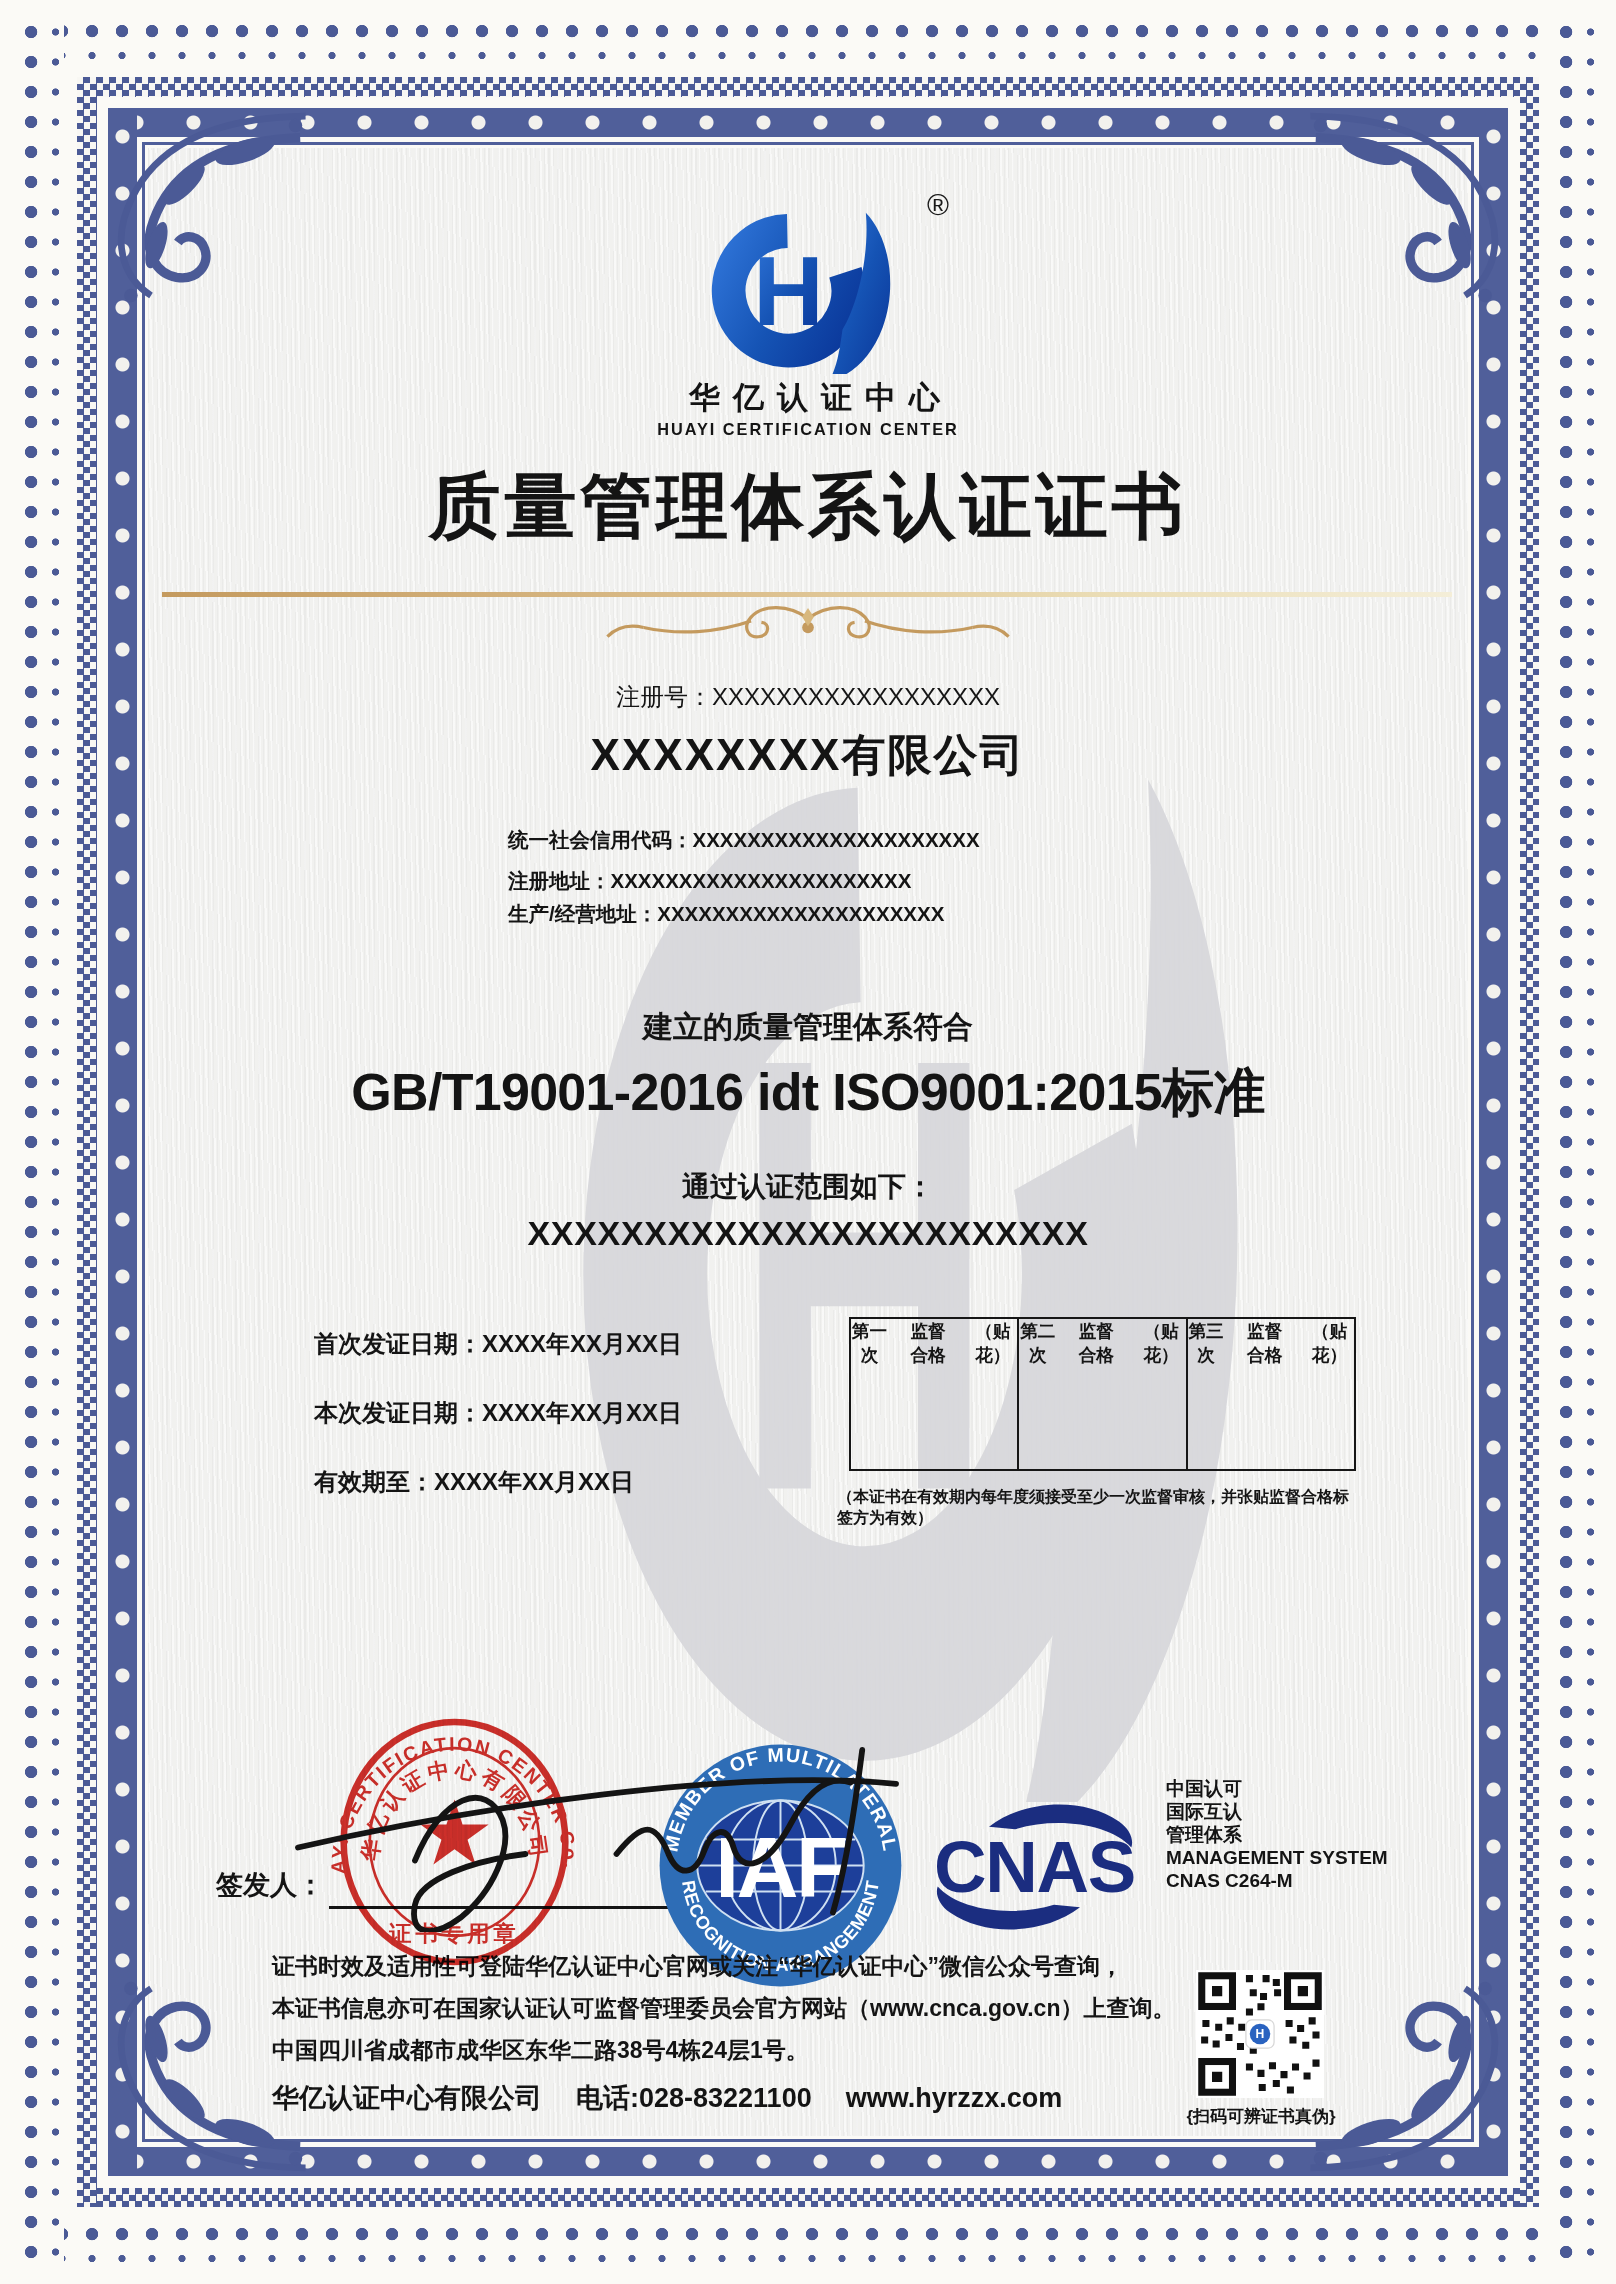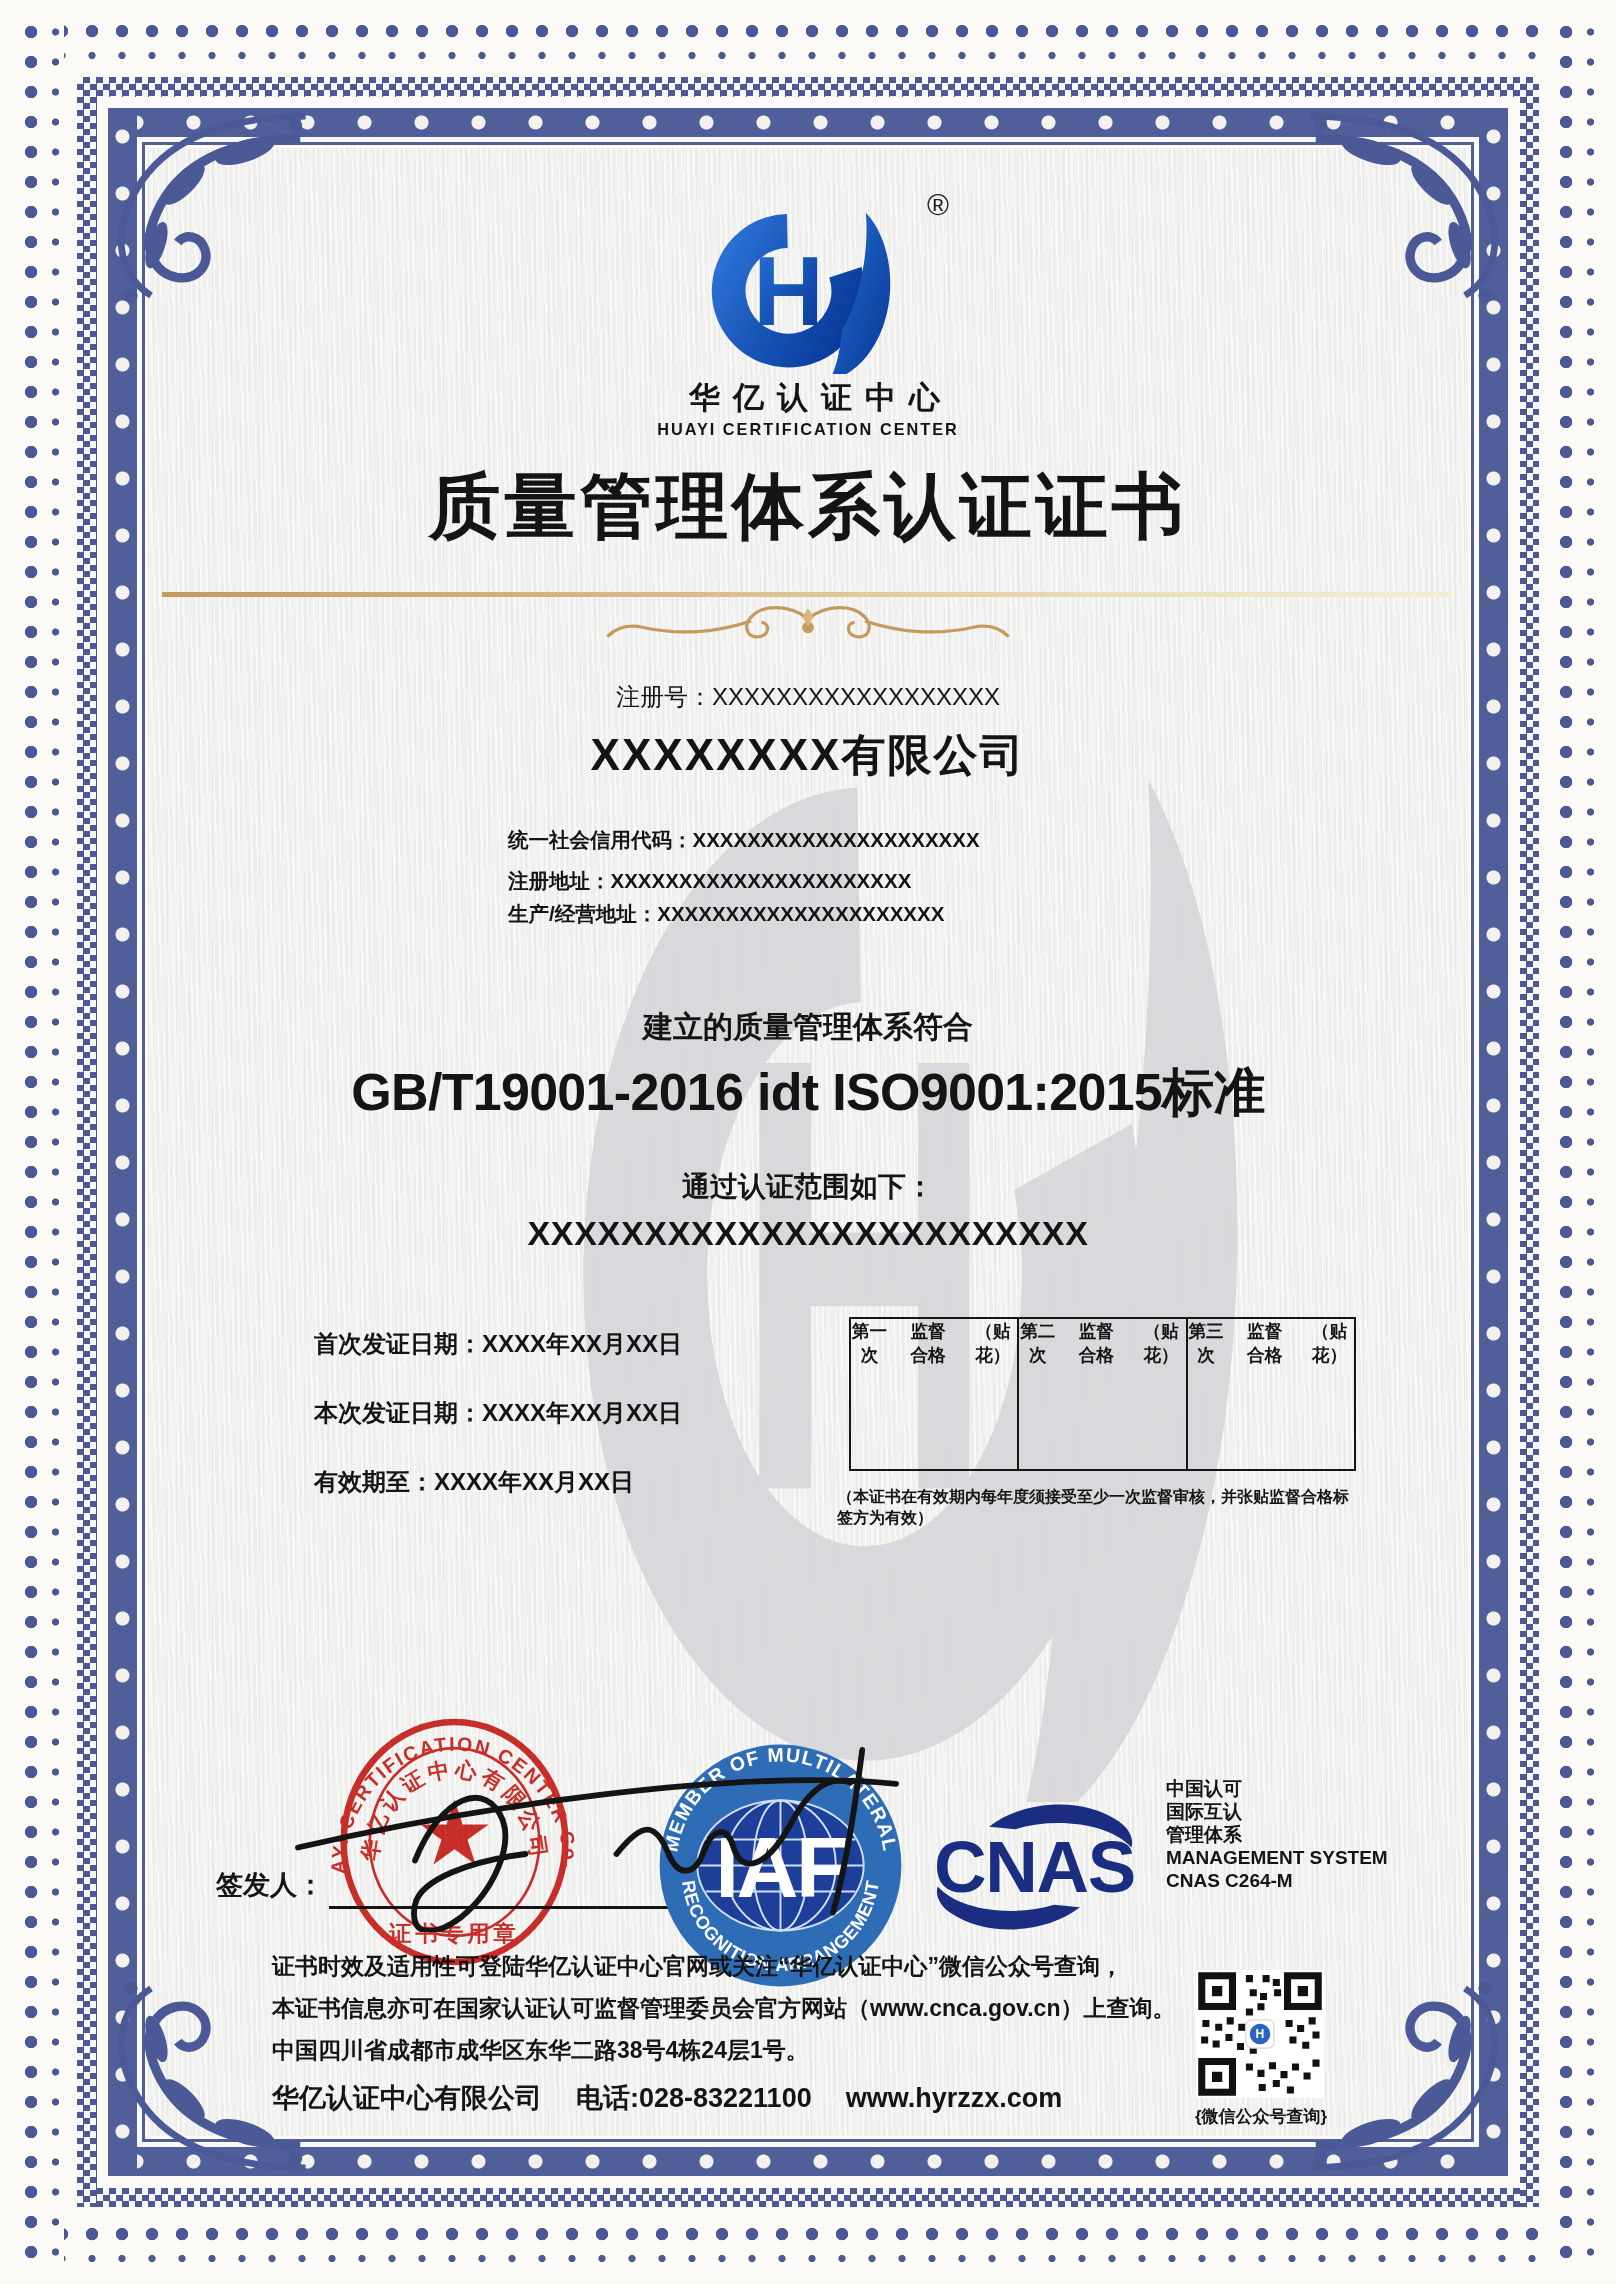--- a/index.html
+++ b/index.html
@@ -292,17 +292,17 @@
         <rect x="9" y="143" width="48" height="48"></rect>
       </g>
       <rect x="25" y="25" width="16" height="16" fill="#111111"></rect>
       <rect x="159" y="25" width="16" height="16" fill="#111111"></rect>
       <rect x="25" y="159" width="16" height="16" fill="#111111"></rect>
       <path fill="#111111" d="M78 8h11v11h-11z M104 8h11v11h-11z M120 14h11v11h-11z M84 30h11v11h-11z M100 36h11v11h-11z M122 30h11v11h-11z M78 60h11v11h-11z M96 52h11v11h-11z M10 78h11v11h-11z M30 84h11v11h-11z M48 74h11v11h-11z M66 84h11v11h-11z M8 104h11v11h-11z M26 110h11v11h-11z M46 100h11v11h-11z M64 114h11v11h-11z M84 120h11v11h-11z M140 78h11v11h-11z M158 86h11v11h-11z M176 74h11v11h-11z M146 104h11v11h-11z M166 112h11v11h-11z M182 96h11v11h-11z M78 146h11v11h-11z M96 156h11v11h-11z M114 144h11v11h-11z M132 158h11v11h-11z M150 146h11v11h-11z M168 160h11v11h-11z M182 140h11v11h-11z M98 178h11v11h-11z M120 172h11v11h-11z M142 182h11v11h-11z"></path>
       <rect x="78" y="78" width="44" height="44" rx="9" fill="#ffffff" stroke="#d8d8d8" stroke-width="2"></rect>
       <circle cx="100" cy="100" r="16" fill="#2a63c0"></circle>
       <text x="100" y="107" text-anchor="middle" font-size="19" font-weight="800" fill="#ffffff">H</text>
     </svg>
-    <div class="abs qr-cap">{微信公众号查询}</div>
+    <div class="abs qr-cap">{扫码可辨证书真伪}</div>
 
   </div>
 </div>
 
 
 </body></html>

